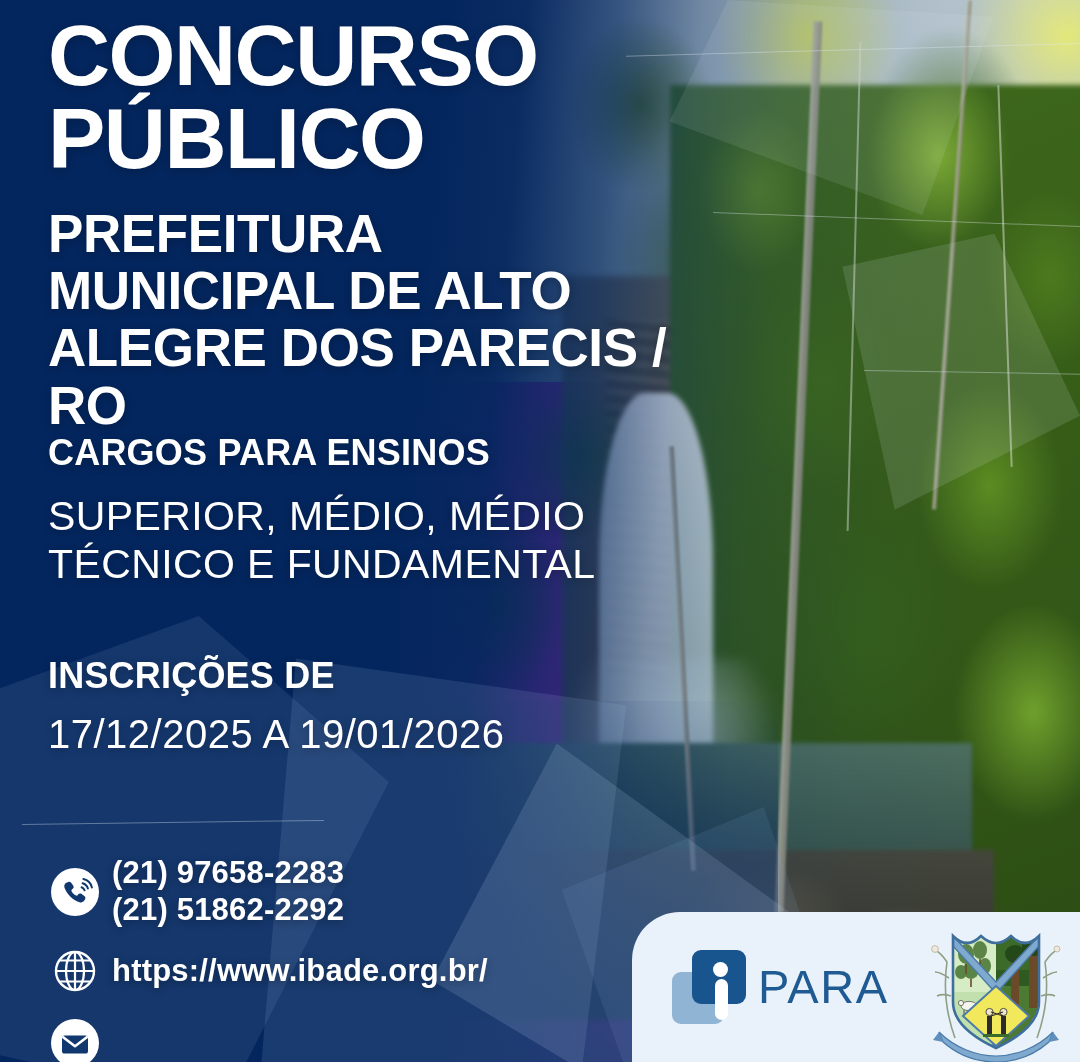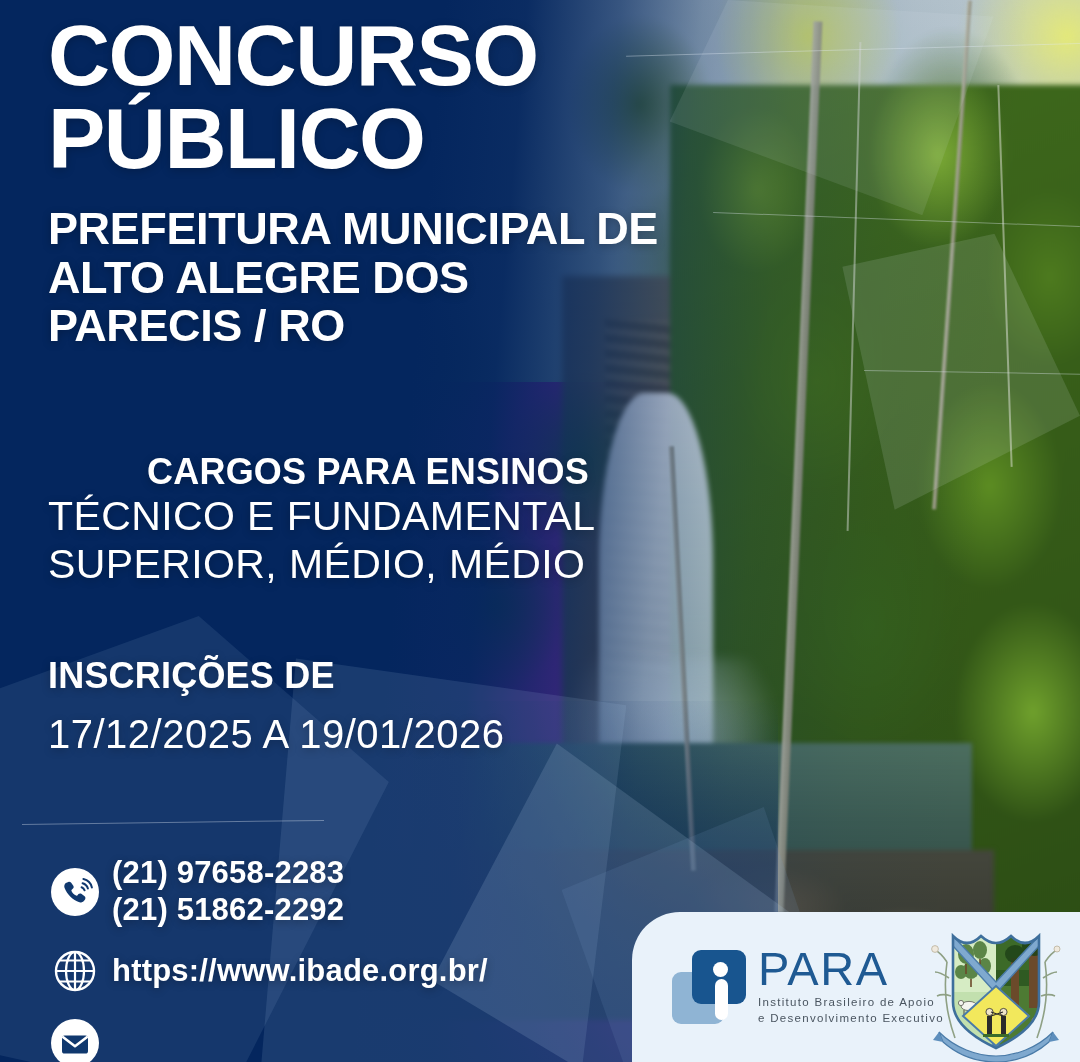--- a/index.html
+++ b/index.html
@@ -145,30 +145,29 @@
   
   .content{position:absolute;inset:0;}
   .title{
     position:absolute;left:48px;top:14px;width:620px;
     color:#fff;font-weight:700;font-size:86px;line-height:.97;
     letter-spacing:-1.5px;text-transform:uppercase;
     text-shadow:0 2px 10px rgba(0,0,0,.22);
   }
   .subtitle{
     position:absolute;left:48px;top:205px;width:620px;
-    color:#fff;font-weight:700;font-size:45px;line-height:1.08;
+    color:#fff;font-weight:700;font-size:53px;line-height:1.08;
     letter-spacing:-.4px;text-transform:uppercase;
     text-shadow:0 2px 8px rgba(0,0,0,.25);
   }
   .cargos-head{
-    position:absolute;left:48px;top:452px;width:640px;
+    position:absolute;left:48px;top:433px;width:640px;
     color:#fff;font-weight:700;font-size:36px;line-height:1.1;
     letter-spacing:.2px;text-transform:uppercase;
     text-shadow:0 2px 8px rgba(0,0,0,.25);
-    text-align:center;
   }
   .cargos-body{
     position:absolute;left:48px;top:492px;width:640px;
     color:#fff;font-weight:300;font-size:41px;line-height:1.18;
     letter-spacing:.4px;text-transform:uppercase;
     text-shadow:0 2px 8px rgba(0,0,0,.25);
   }
   .insc-head{
     position:absolute;left:48px;top:656px;
     color:#fff;font-weight:700;font-size:36px;line-height:1.1;
@@ -253,22 +252,22 @@
   <div class="hairline hl4"></div>
 
   <div class="content">
 
     <div class="title">CONCURSO PÚBLICO</div>
 
     <div class="subtitle">PREFEITURA MUNICIPAL DE ALTO ALEGRE DOS PARECIS / RO</div>
 
     <div class="cargos-head">CARGOS PARA ENSINOS</div>
     <div class="cargos-body">
+      <div>SUPERIOR,  MÉDIO,  MÉDIO</div>
       <div>TÉCNICO E FUNDAMENTAL</div>
-      <div>SUPERIOR,  MÉDIO,  MÉDIO</div>
     </div>
 
     <div class="insc-head">INSCRIÇÕES DE</div>
     <div class="insc-dates">17/12/2025 A 19/01/2026</div>
 
     <div class="contacts">
 
       <div class="c-row">
         <div class="c-icon">
           <svg width="52" height="52" viewBox="0 0 52 52">
@@ -314,24 +313,20 @@
       <div class="ibade">
         <div class="ibade-mark">
           <div class="mark-back"></div>
           <div class="mark-front">
             <div class="mark-dot"></div>
             <div class="mark-stem"></div>
           </div>
         </div>
         <div class="ibade-words">
           <div class="ibade-name">PARA</div>
-          <div class="ibade-tag">
-            <span>Instituto Brasileiro de Apoio</span>
-            <span>e Desenvolvimento Executivo</span>
-          </div>
         </div>
       </div>
     </div>
 
     <div class="brasao">
       <svg width="142" height="142" viewBox="0 0 142 142">
         <defs>
           <clipPath id="shieldClip">
             <path d="M28 16 Q42 30 56 16 Q71 30 86 16 Q100 30 114 16 L114 82 Q114 108 71 128 Q28 108 28 82 Z"></path>
           </clipPath>

